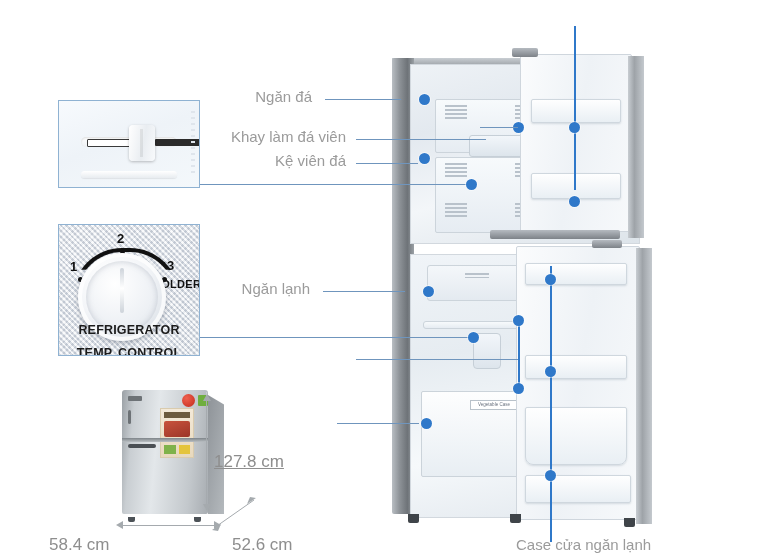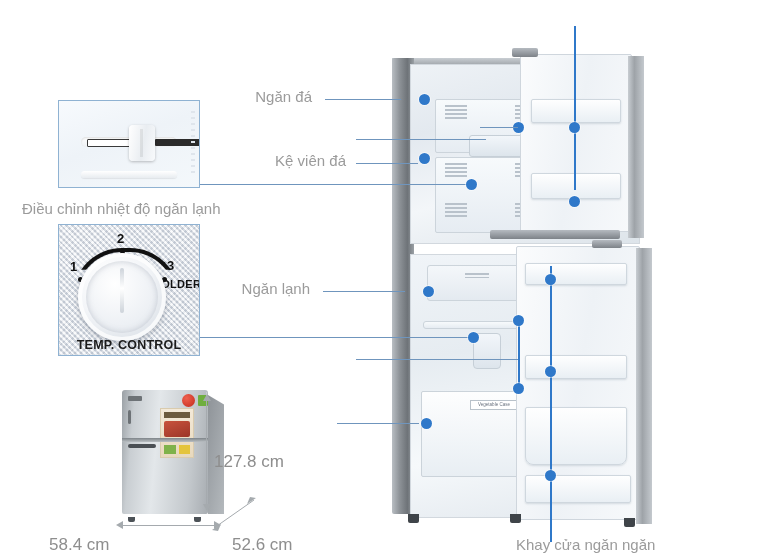--- a/index.html
+++ b/index.html
@@ -186,20 +186,21 @@
   </div>
 
   <div class="ln blue v" style="left:574px;top:26px;height:164px;"></div>
   <div class="dot" style="left:569px;top:122px;"></div>
   <div class="dot" style="left:569px;top:196px;"></div>
 
   <div class="lbl r" style="left:192px;top:88px;width:120px;">Ngăn đá</div>
   <div class="ln h" style="left:325px;top:99px;width:76px;"></div>
   <div class="dot" style="left:419px;top:94px;"></div>
 
+  <div class="lbl r" style="left:166px;top:128px;width:180px;">Khay làm đá viên</div>
   <div class="ln h" style="left:356px;top:139px;width:130px;"></div>
   <div class="dot" style="left:513px;top:122px;"></div>
   <div class="ln h" style="left:480px;top:127px;width:38px;"></div>
 
   <div class="lbl r" style="left:216px;top:152px;width:130px;">Kệ viên đá</div>
   <div class="ln h" style="left:356px;top:163px;width:62px;"></div>
   <div class="dot" style="left:419px;top:153px;"></div>
 
   <div class="ln h" style="left:196px;top:184px;width:270px;"></div>
   <div class="dot" style="left:466px;top:179px;"></div>
@@ -216,47 +217,47 @@
   <div class="dot" style="left:513px;top:315px;"></div>
   <div class="dot" style="left:513px;top:383px;"></div>
 
   <div class="ln h" style="left:337px;top:423px;width:82px;"></div>
   <div class="dot" style="left:421px;top:418px;"></div>
 
   <div class="ln blue v" style="left:550px;top:266px;height:276px;"></div>
   <div class="dot" style="left:545px;top:274px;"></div>
   <div class="dot" style="left:545px;top:366px;"></div>
   <div class="dot" style="left:545px;top:470px;"></div>
-  <div class="lbl" style="left:516px;top:536px;">Khay cửa ngăn ngăn</div>
+  <div class="lbl" style="left:516px;top:536px;">Case cửa ngăn lạnh</div>
 
   <div class="inset freezer" style="left:58px;top:100px;width:140px;height:86px;">
     <div class="fz-slot"></div>
     <div class="fz-bar-l"></div>
     <div class="fz-bar-r"></div>
     <div class="fz-knob"></div>
     <div class="fz-rail"></div>
     <div class="fz-ticks"></div>
   </div>
 
-  <div class="lbl" style="left:22px;top:200px;">Điều chỉnh nhiệt độ ngăn lạnh</div>
   <div class="inset dial" style="left:58px;top:224px;width:140px;height:130px;">
     <div class="arc"></div>
     <div class="tdot" style="left:19px;top:52px;"></div>
     <div class="tdot" style="left:61px;top:26px;"></div>
     <div class="tdot" style="left:103px;top:52px;"></div>
     <div class="tnum" style="left:11px;top:34px;">1</div>
     <div class="tnum" style="left:58px;top:6px;">2</div>
     <div class="tnum" style="left:108px;top:33px;">3</div>
     <div class="colder" style="left:94px;top:53px;">COLDER</div>
     <div class="knob">
       <div class="knob-in">
         <div class="knob-pt"></div>
       </div>
     </div>
-    <div class="dialtxt" style="top:113px;">TEMP. CONTROL</div>
+    <div class="dialtxt" style="top:98px;">REFRIGERATOR</div>
+    <div class="dialtxt" style="top:121px;">TEMP. CONTROL</div>
   </div>
 
   <div class="prod" style="left:122px;top:390px;width:102px;height:128px;">
     <div class="body"></div>
     <div class="side"></div>
     <div class="brand"></div>
     <div class="redbadge"></div>
     <div class="grnbadge"></div>
     <div class="sticker">
       <div class="bar"></div>
@@ -268,21 +269,21 @@
     <div class="door-split"></div>
     <div class="handle"></div>
     <div class="foot" style="left:6px;"></div>
     <div class="foot" style="left:72px;"></div>
   </div>
 
   <div class="guide" style="left:206px;top:392px;height:22px;"></div>
   <div class="arrow v" style="left:206px;top:400px;height:110px;"></div>
   <div class="ahead up" style="left:203px;top:394px;"></div>
   <div class="ahead down" style="left:203px;top:504px;"></div>
-  <div class="dim" style="left:214px;top:452px;">127.8 cm</div>
+  <div class="dim" style="left:214px;top:452px;text-decoration:underline;">127.8 cm</div>
 
   <div class="arrow h" style="left:120px;top:525px;width:98px;"></div>
   <div class="ahead left" style="left:116px;top:521px;"></div>
   <div class="ahead right" style="left:214px;top:521px;"></div>
   <div class="dim" style="left:49px;top:535px;">58.4 cm</div>
 
   <svg style="position:absolute;left:212px;top:496px;width:56px;height:36px;overflow:visible;">
     <line x1="2" y1="32" x2="42" y2="4" stroke="#a5aaae" stroke-width="1"></line>
     <polygon points="0,34 9,28 6,35" fill="#a5aaae"></polygon>
     <polygon points="44,2 35,8 38,1" fill="#a5aaae"></polygon>

